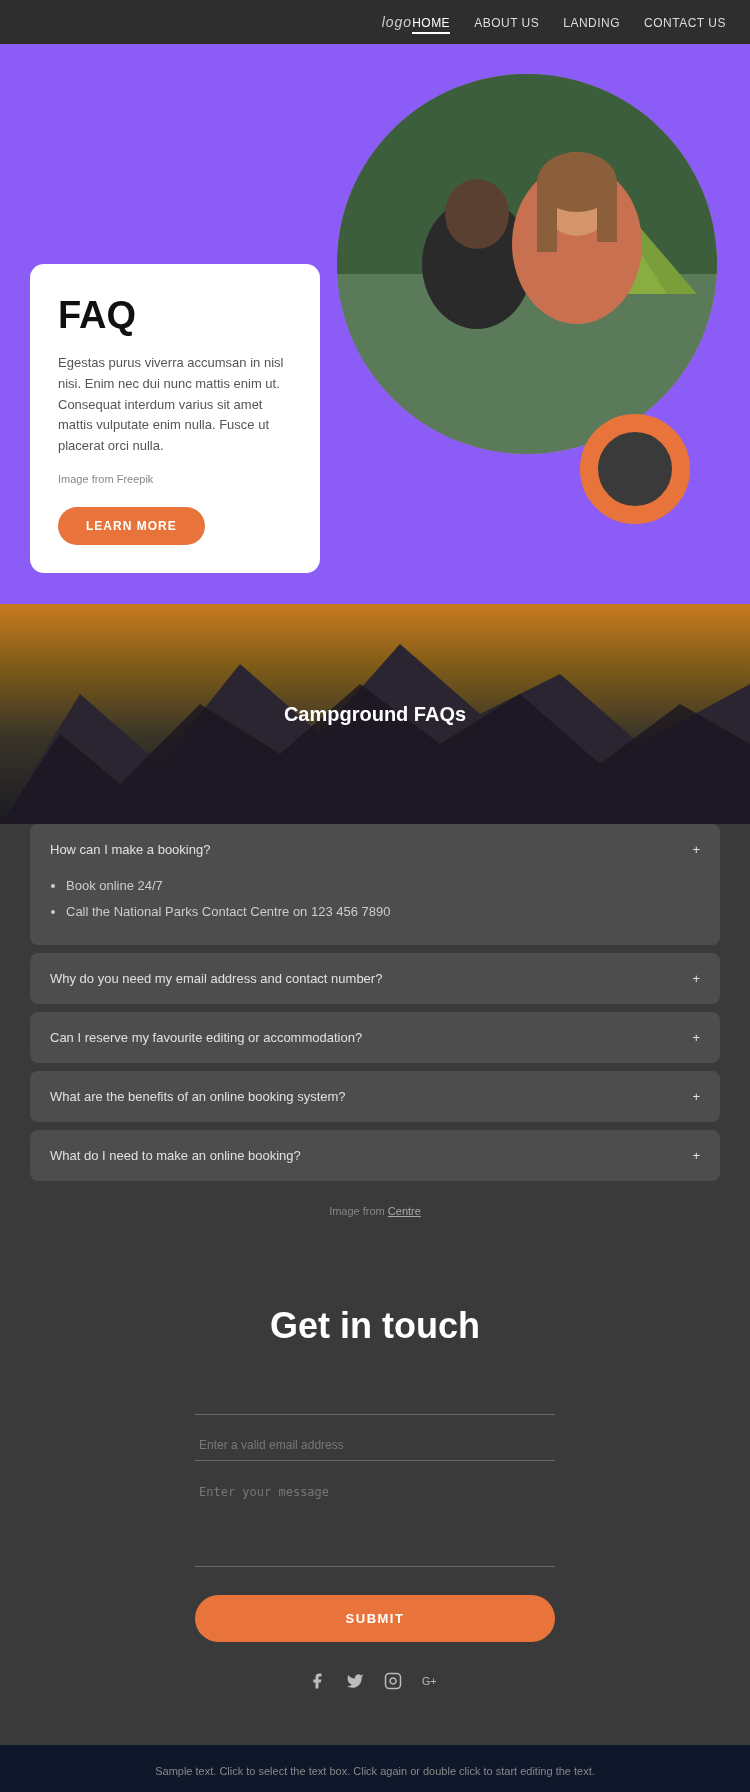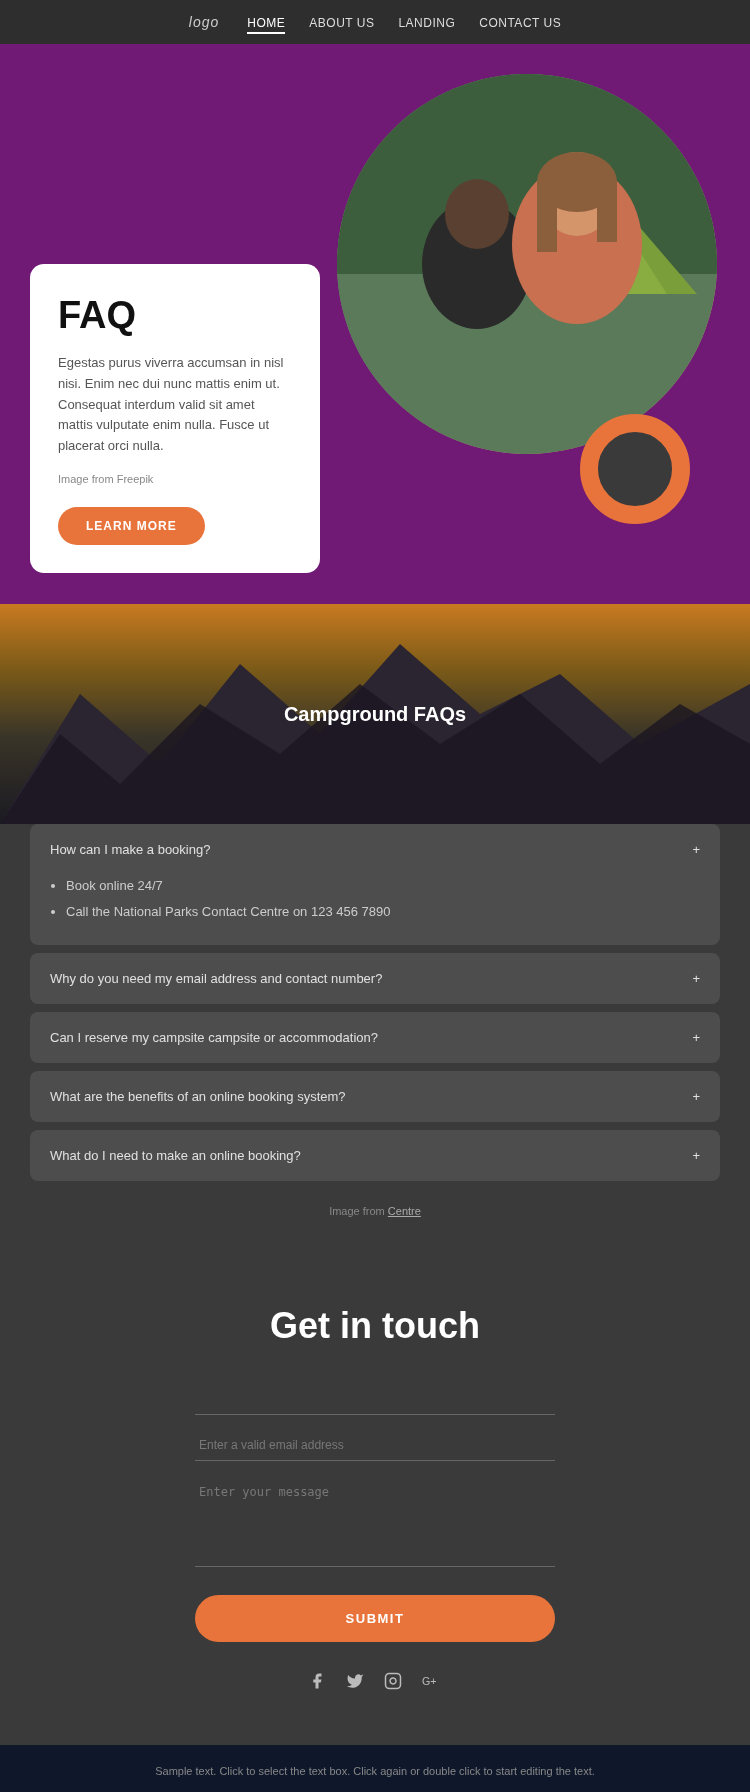--- a/index.html
+++ b/index.html
@@ -9,24 +9,23 @@
       color: #fff;
       width: 750px;
       margin: 0 auto;
     }
 
     
     nav {
       background: #2e2e2e;
       display: flex;
       align-items: center;
-      justify-content: center;
+      justify-content: flex-end;
       padding: 0 24px;
       height: 44px;
-      gap: 28px;
     }
     .nav-logo {
       color: #ccc;
       font-size: 14px;
       font-style: italic;
       letter-spacing: 1px;
     }
     .nav-links {
       display: flex;
       gap: 24px;
@@ -39,21 +38,21 @@
       letter-spacing: 0.5px;
       padding-bottom: 2px;
     }
     .nav-links li a.active {
       border-bottom: 2px solid #fff;
       color: #fff;
     }
 
     
     .hero-section {
-      background: #701a75;
+      background: #8b5cf6;
       position: relative;
       min-height: 560px;
       overflow: hidden;
       padding: 40px 5px 60px;
     }
     .hero-circle-img {
       position: absolute;
       top: 30px;
       left: 50%;
       transform: translateX(-10%);
@@ -330,21 +329,21 @@
         <rect x="200" y="108" width="20" height="70" fill="#8B5E3C"></rect>
         <rect x="260" y="108" width="20" height="60" fill="#8B5E3C"></rect>
       </svg>
     </div>
   </div>
 
   <div class="orange-ring"></div>
 
   <div class="faq-card">
     <h1>FAQ</h1>
-    <p>Egestas purus viverra accumsan in nisl nisi. Enim nec dui nunc mattis enim ut. Consequat interdum valid sit amet mattis vulputate enim nulla. Fusce ut placerat orci nulla.</p>
+    <p>Egestas purus viverra accumsan in nisl nisi. Enim nec dui nunc mattis enim ut. Consequat interdum varius sit amet mattis vulputate enim nulla. Fusce ut placerat orci nulla.</p>
     <p class="image-credit">Image from Freepik</p>
     <button class="learn-more-btn">LEARN MORE</button>
   </div>
 </section>
 
 <section class="campground-section">
   <div class="campground-bg">
     <svg style="position:absolute;top:0;left:0;width:100%;height:100%;" viewBox="0 0 750 220" preserveAspectRatio="xMidYMid slice" xmlns="http://www.w3.org/2000/svg">
 
       <defs>
@@ -380,21 +379,21 @@
 
     <div class="accordion-item">
       <div class="accordion-header">
         <span>Why do you need my email address and contact number?</span>
         <span class="accordion-plus">+</span>
       </div>
     </div>
 
     <div class="accordion-item">
       <div class="accordion-header">
-        <span>Can I reserve my campsite campsite or accommodation?</span>
+        <span>Can I reserve my favourite editing or accommodation?</span>
         <span class="accordion-plus">+</span>
       </div>
     </div>
 
     <div class="accordion-item">
       <div class="accordion-header">
         <span>What are the benefits of an online booking system?</span>
         <span class="accordion-plus">+</span>
       </div>
     </div>

